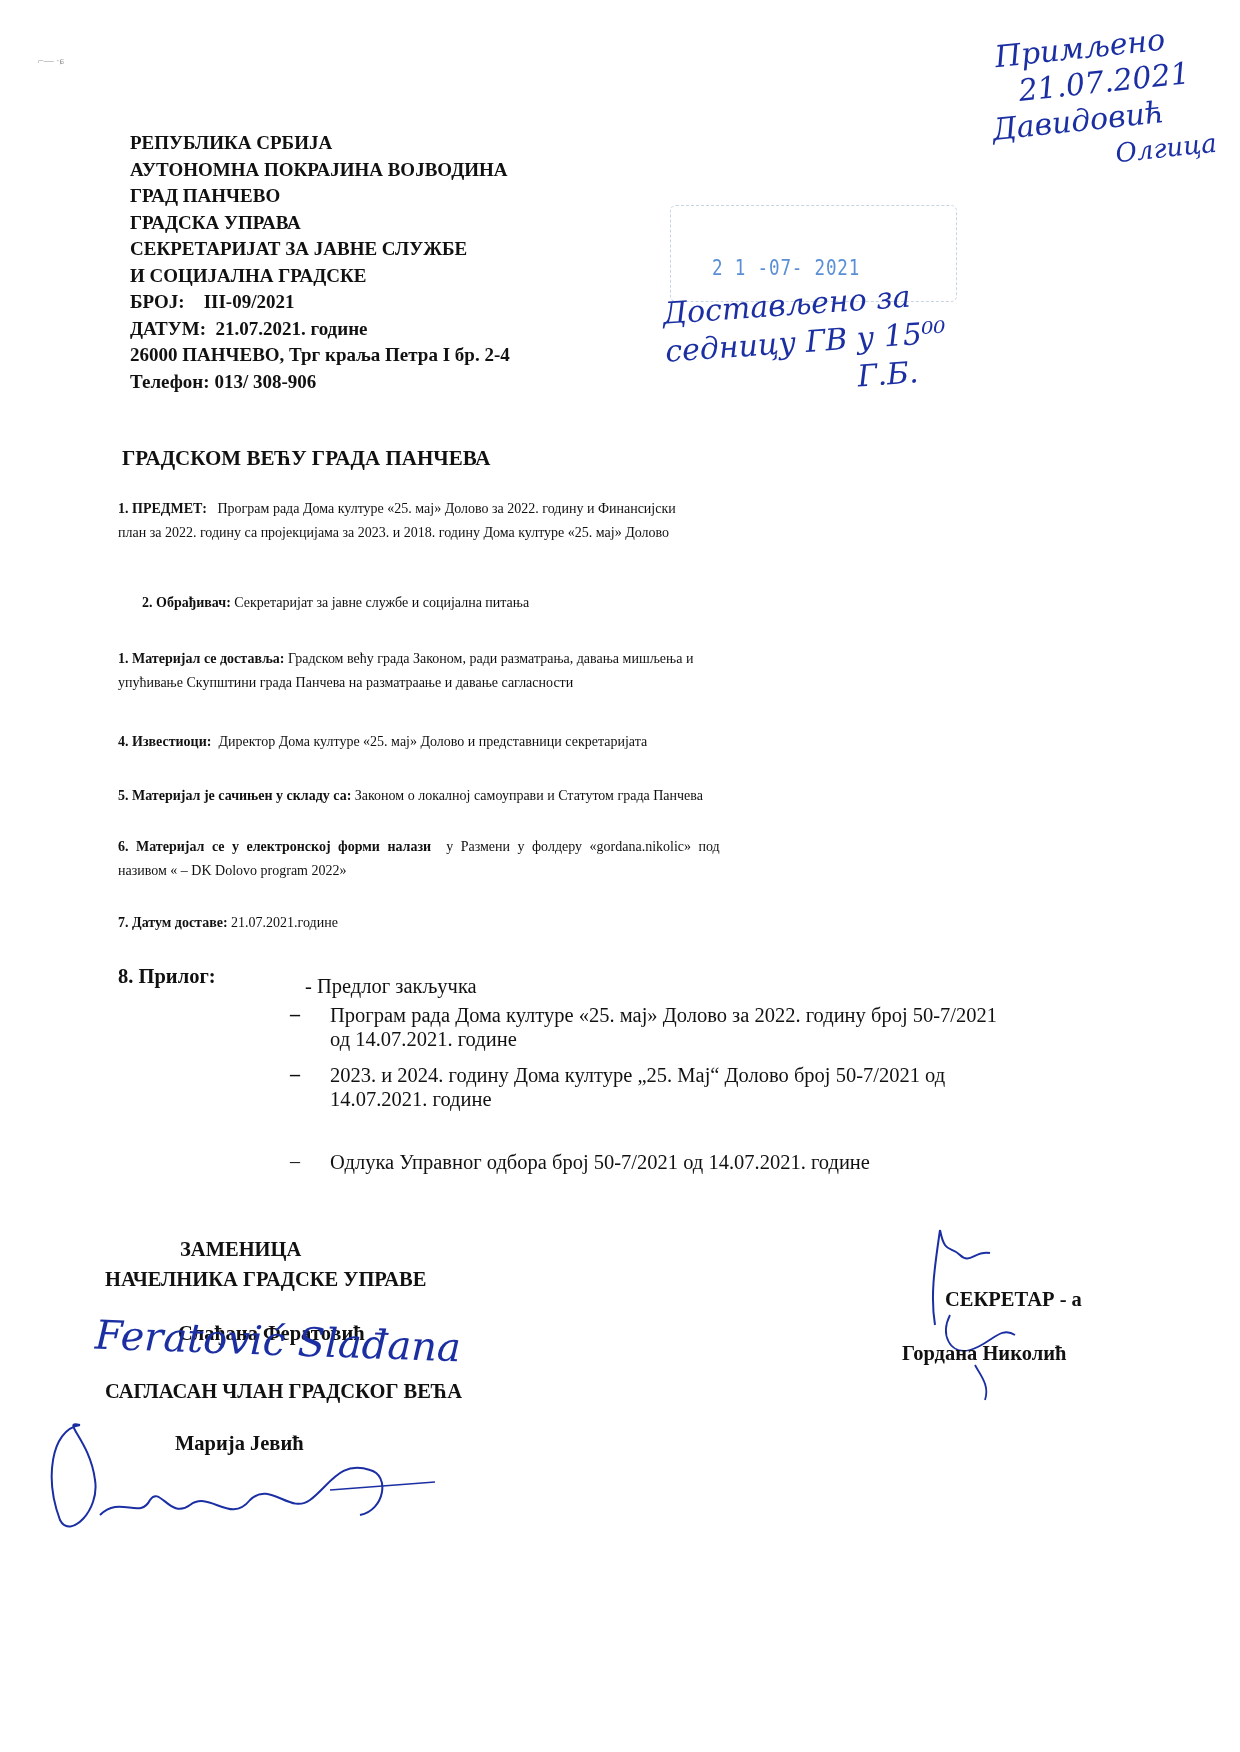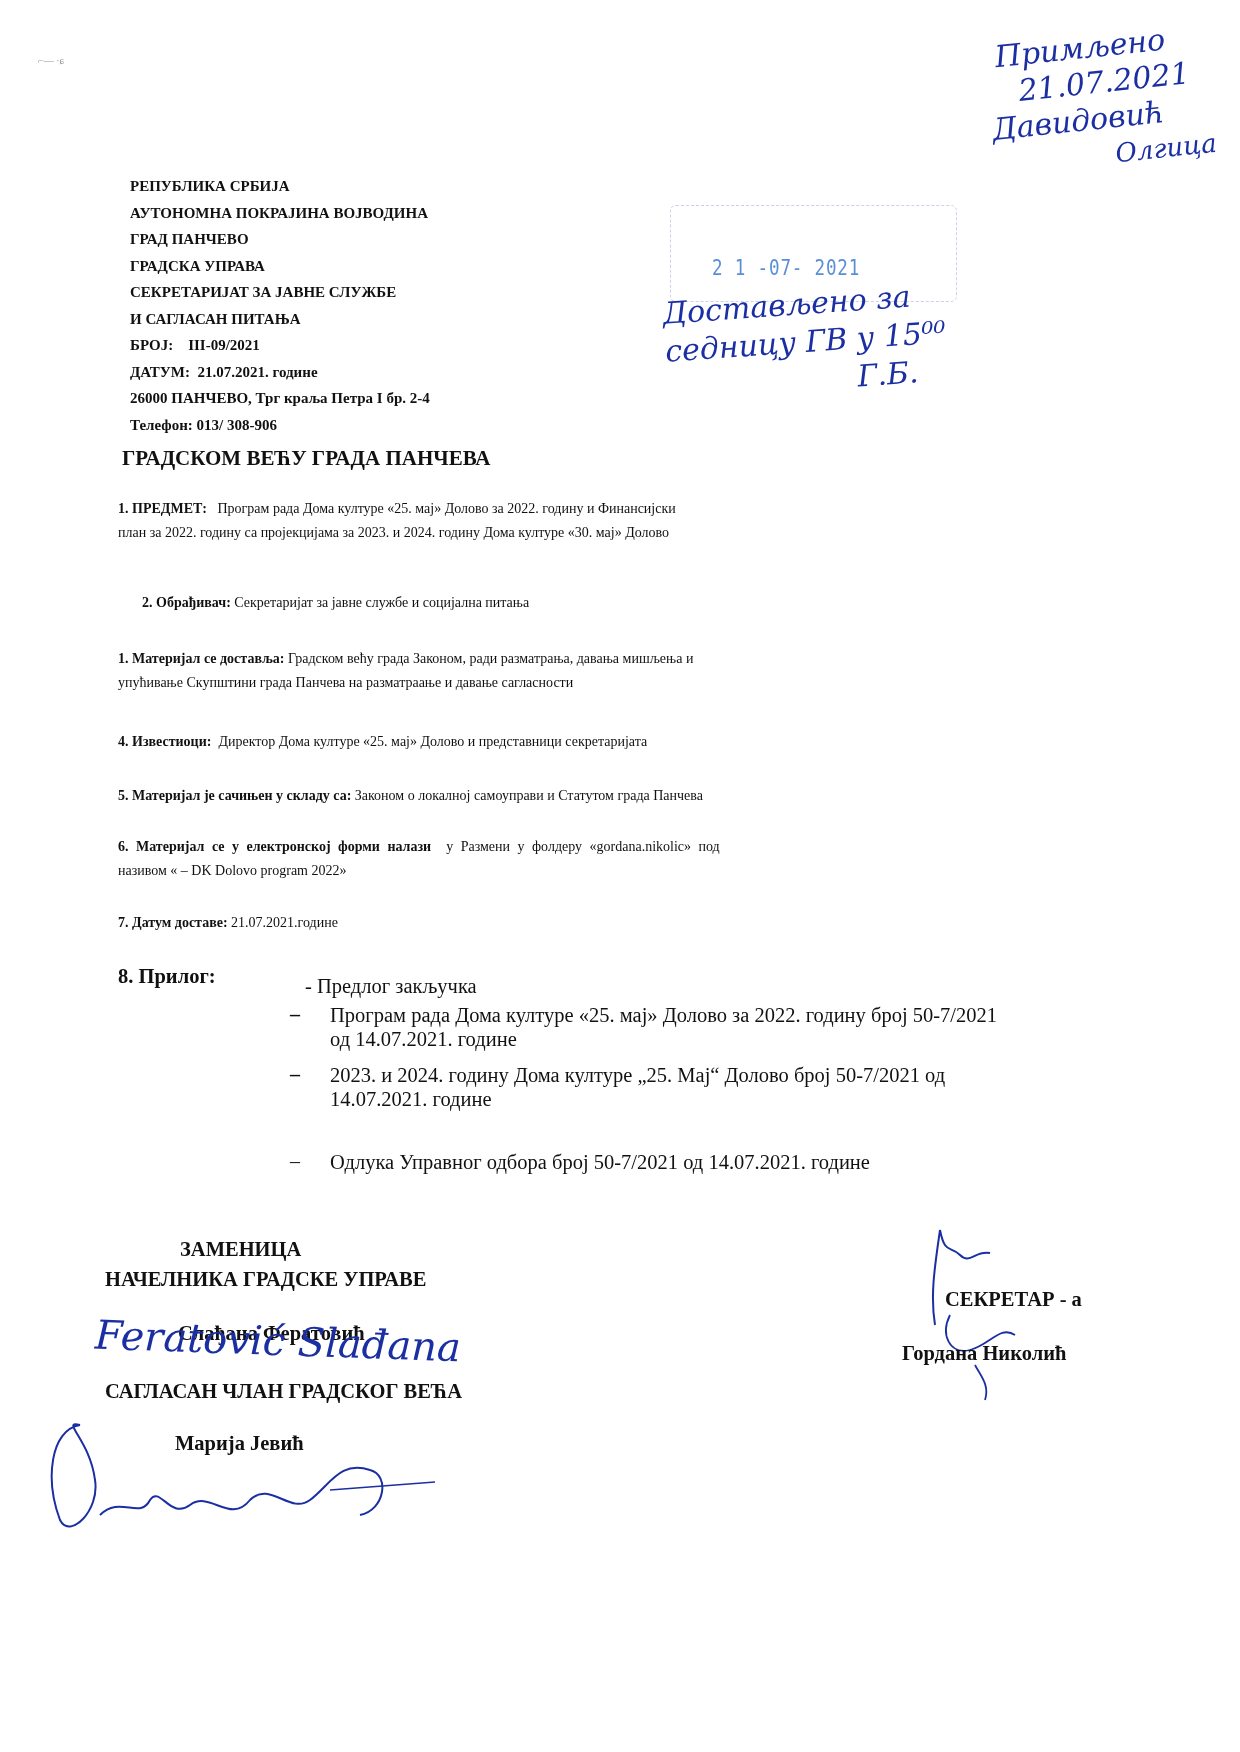--- a/index.html
+++ b/index.html
@@ -1,18 +1,18 @@
 <!DOCTYPE html>
 <html><head>
 <meta charset="utf-8">
 <style>
   html, body { margin: 0; padding: 0; background: #ffffff; }
   body { width: 1240px; height: 1752px; position: relative; overflow: hidden; font-family: "Liberation Serif", "DejaVu Serif", serif; color: #111; }
   .abs { position: absolute; }
-  .hdr { left: 130px; top: 130px; font-weight: bold; font-size: 15px; line-height: 26.5px; margin-top: 43px; }
+  .hdr { left: 130px; top: 130px; font-weight: bold; font-size: 19px; line-height: 26.5px; }
   .hdr div { white-space: nowrap; }
   .addressee { left: 122px; top: 446px; font-weight: bold; font-size: 21px; }
   .item { left: 118px; width: 1000px; font-size: 14px; line-height: 24px; }
   .item b { font-weight: bold; }
   .item .line { white-space: nowrap; }
   .attach-label { left: 118px; top: 965px; font-size: 20.5px; font-weight: bold; font-family: Liberation Serif, serif; }
   .attach-first { left: 305px; top: 975px; font-size: 20.5px; }
   .bullet { position: absolute; left: 290px; width: 20px; font-size: 20px; font-weight: bold; }
   .bullet-text { position: absolute; left: 330px; width: 790px; font-size: 20.5px; line-height: 24px; }
   .sig { font-weight: bold; font-size: 20.5px; white-space: nowrap; }
@@ -32,40 +32,40 @@
   <div style="margin-left:-10px;">Давидовић</div>
   <div style="margin-left:110px; font-size:26px;">Олгица</div>
 </div>
 
 <div class="abs hdr">
   <div>РЕПУБЛИКА СРБИЈА</div>
   <div>АУТОНОМНА ПОКРАЈИНА ВОЈВОДИНА</div>
   <div>ГРАД ПАНЧЕВО</div>
   <div>ГРАДСКА  УПРАВА</div>
   <div>СЕКРЕТАРИЈАТ ЗА ЈАВНЕ СЛУЖБЕ</div>
-  <div>И САГЛАСАН ПИТАЊА</div>
+  <div>И СОЦИЈАЛНА ГРАДСКЕ</div>
   <div style="white-space:pre;">БРОЈ:    III-09/2021</div>
   <div style="white-space:pre;">ДАТУМ:  21.07.2021. године</div>
   <div>26000 ПАНЧЕВО, Трг краља Петра I бр. 2-4</div>
   <div>Телефон: 013/ 308-906</div>
 </div>
 
 <div class="abs stamp"></div>
 <div class="abs stamp-date" style="white-space:pre;">2 1 -07- 2021</div>
 <div class="abs hand" style="left:665px; top:285px; font-size:30px; line-height:38px; transform: rotate(-4deg);">
   <div>Достављено за</div>
   <div>седницу ГВ у 15⁰⁰</div>
   <div style="margin-left:190px;">Г.Б.</div>
 </div>
 
 <div class="abs addressee">ГРАДСКОМ ВЕЋУ ГРАДА ПАНЧЕВА</div>
 
 <div class="abs item" style="top:497px;">
   <div class="line"><b>1. ПРЕДМЕТ:</b>&nbsp;&nbsp;&nbsp;<span>Програм рада Дома културе «25. мај» Долово за 2022. годину и Финансијски</span></div>
-  <div class="line">план за 2022. годину са пројекцијама за 2023. и 2024. годину  Дома културе  «30. мај» Долово</div>
+  <div class="line">план за 2022. годину са пројекцијама за 2023. и 2018. годину  Дома културе  «25. мај» Долово</div>
 </div>
 
 <div class="abs item" style="top:591px;margin-left:24px;">
   <div class="line"><b>2. Обрађивач:</b> <span>Секретаријат за јавне службе и социјална питања</span></div>
 </div>
 
 <div class="abs item" style="top:647px;">
   <div class="line"><b>1. Материјал се доставља:</b> <span>Градском већу града Законом, ради разматрања, давања мишљења и</span></div>
   <div class="line">упућивање Скупштини града Панчева на разматраање и давање сагласности</div>
 </div>

